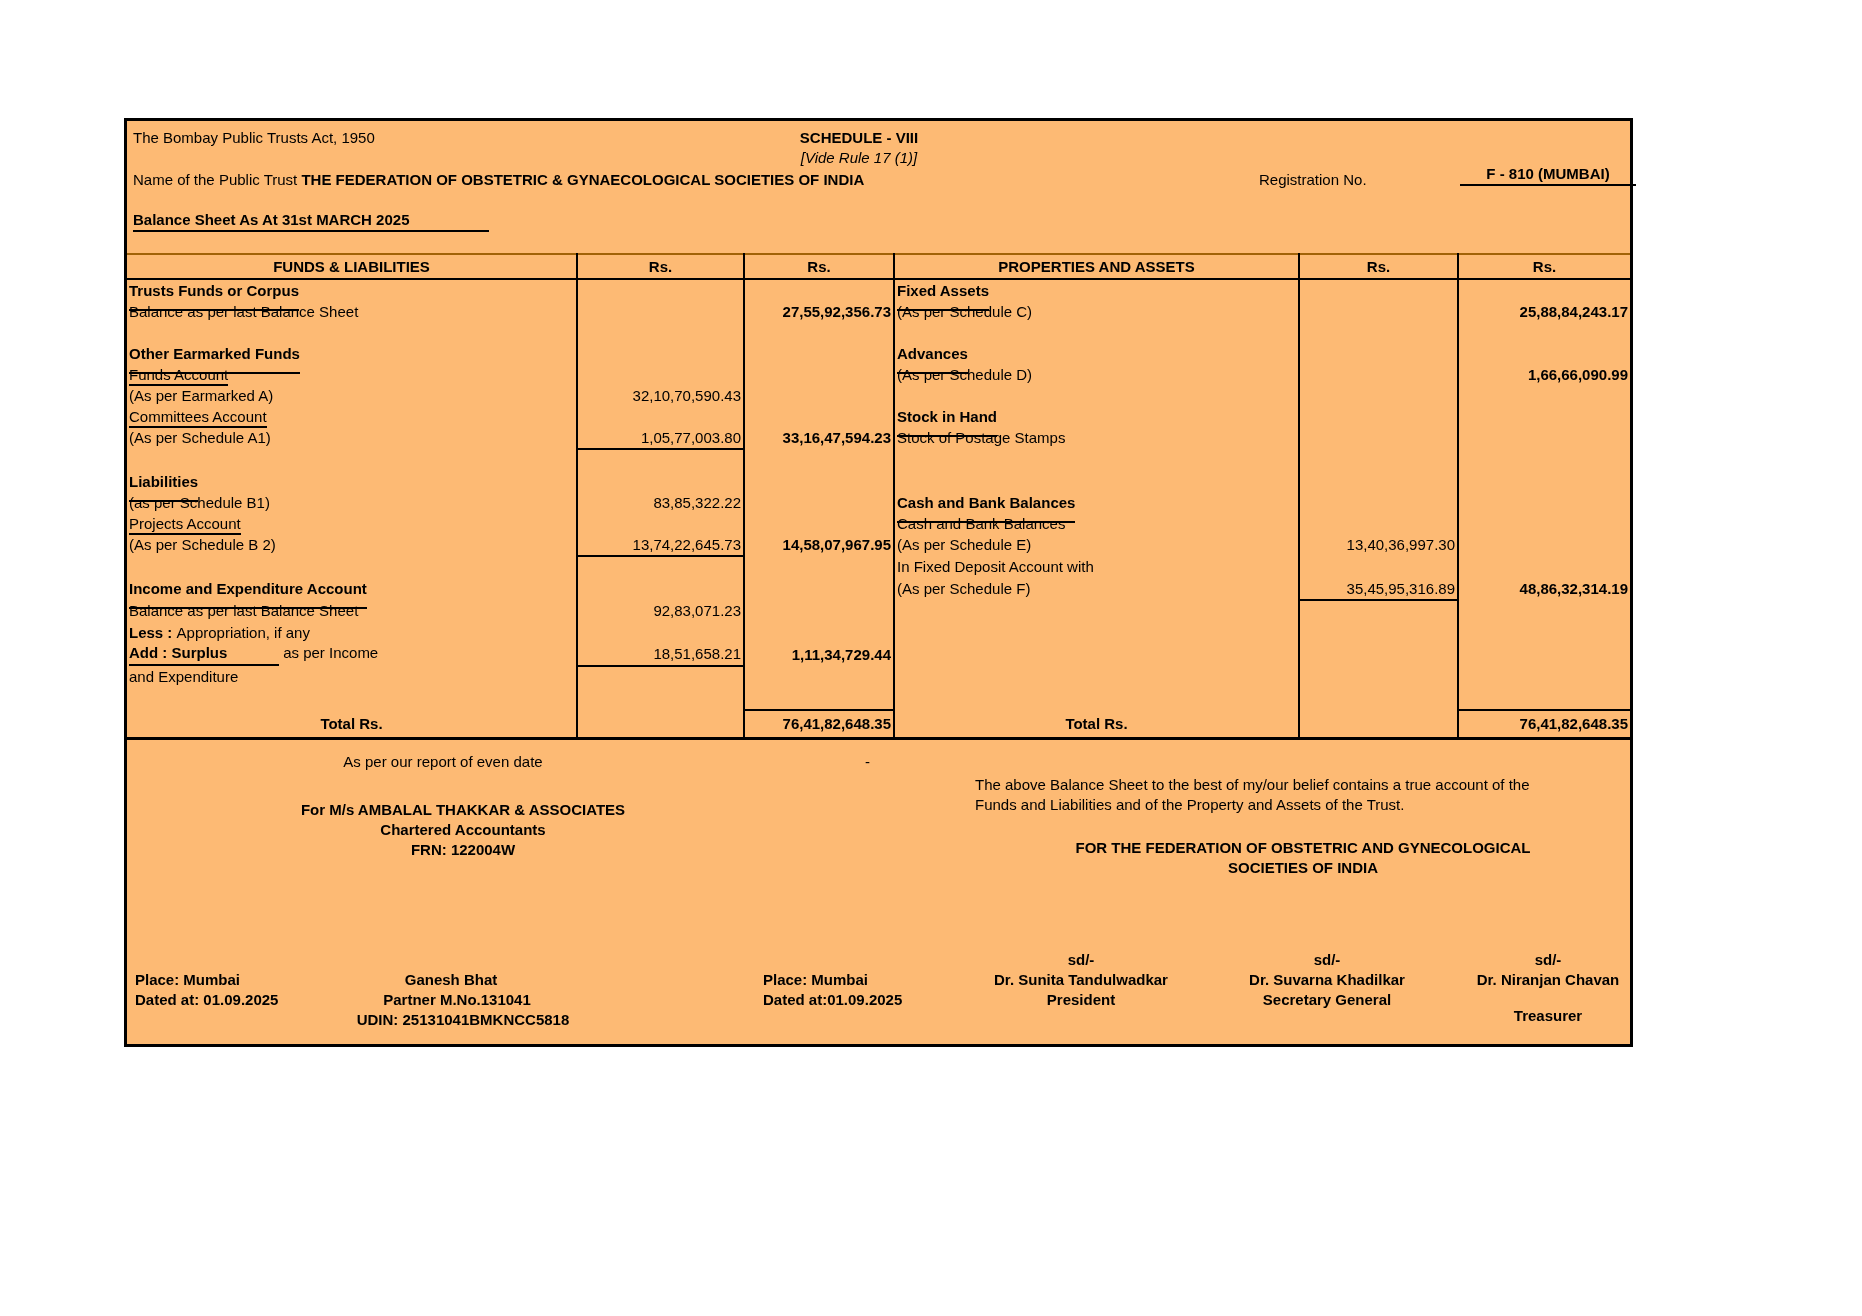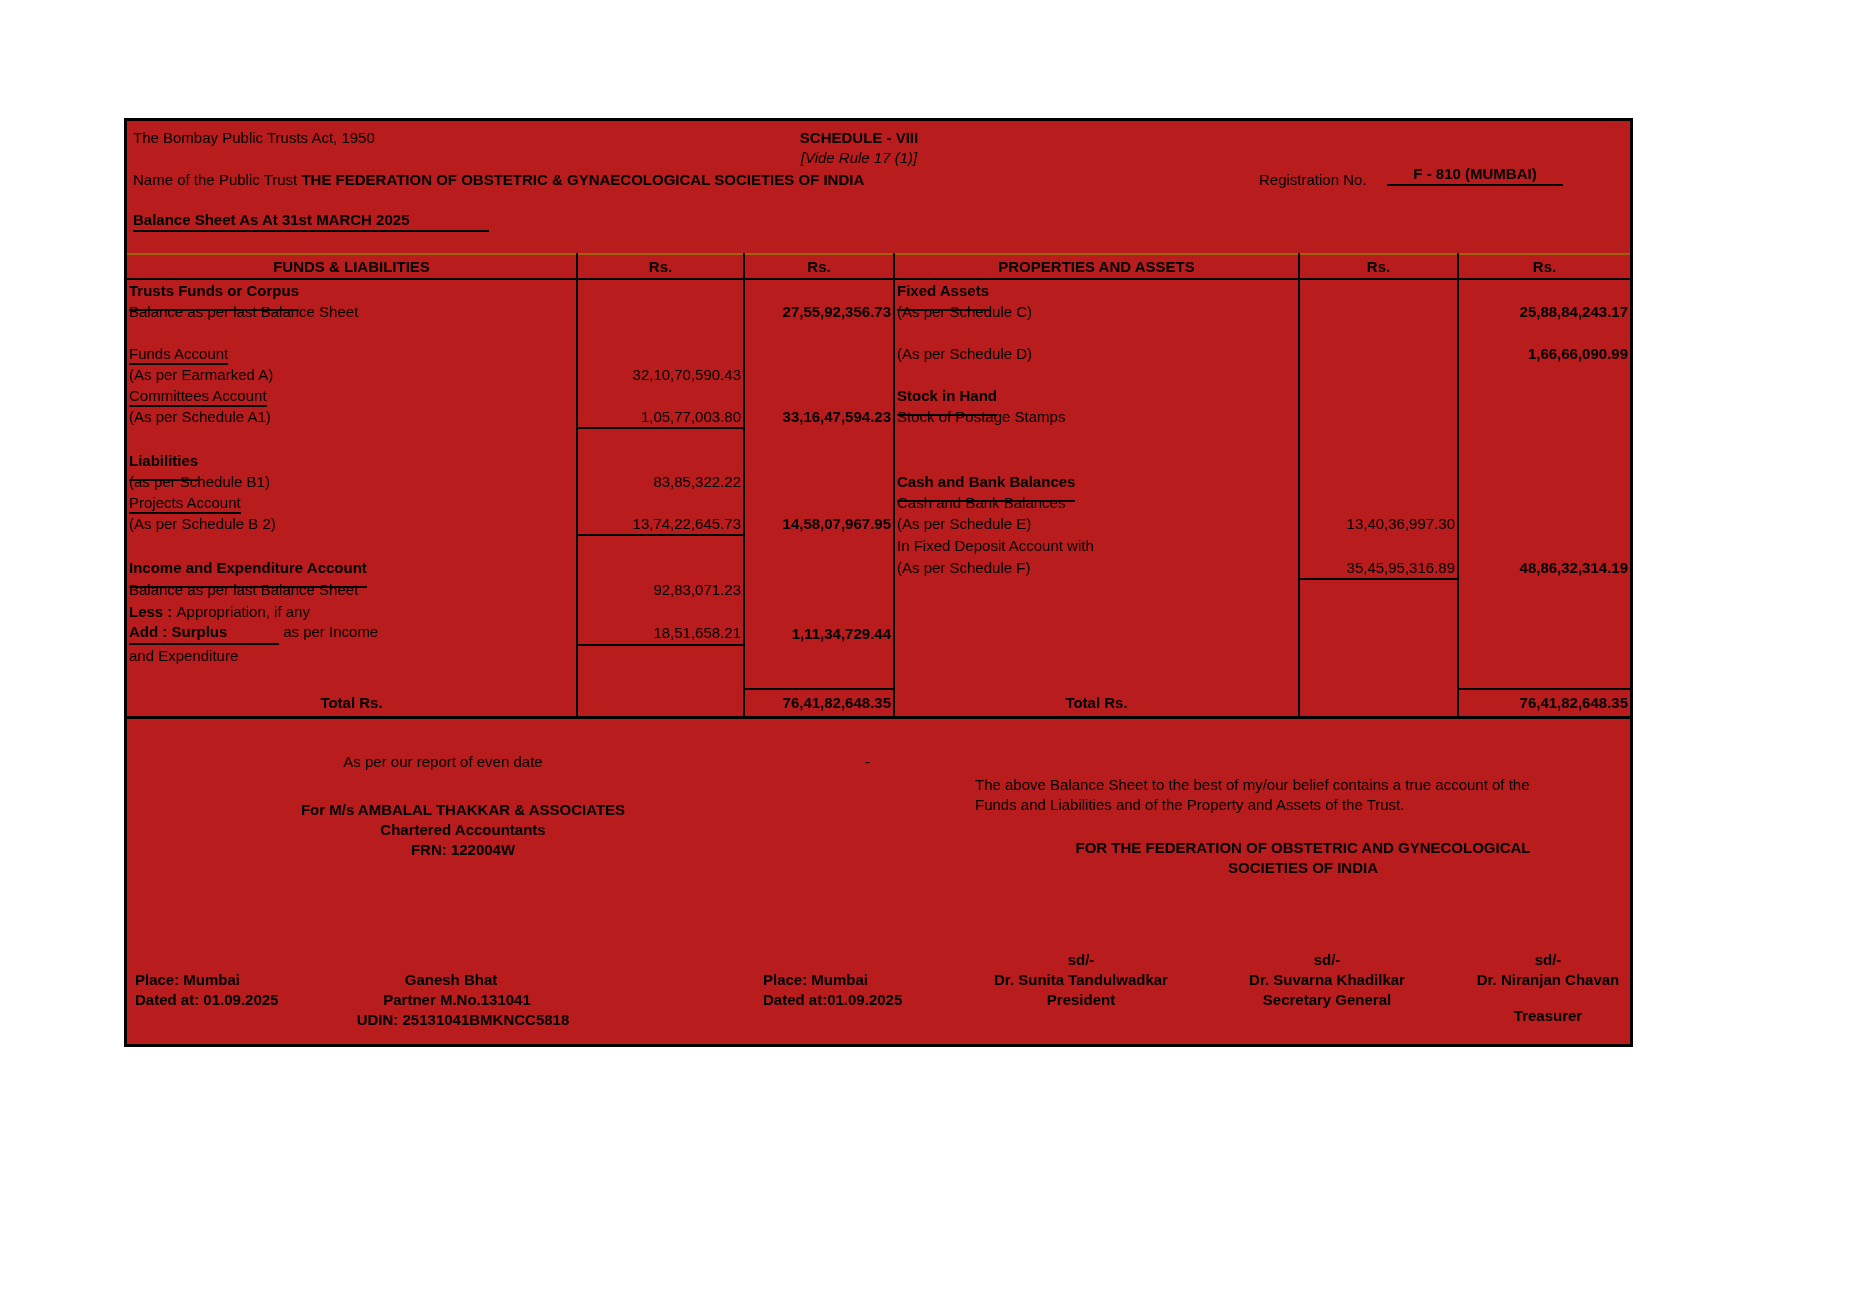--- a/index.html
+++ b/index.html
@@ -1,25 +1,25 @@
 <!DOCTYPE html>
 <html><head>
 <meta charset="utf-8">
 <style>
   html,body{margin:0;padding:0;background:#fff;}
   body{width:1862px;height:1316px;position:relative;font-family:"Liberation Sans",sans-serif;color:#000;}
-  .doc{position:absolute;left:124px;top:118px;width:1509px;height:929px;border:3px solid #000;box-sizing:border-box;background:#b91c1c;}
+  .doc{position:absolute;left:124px;top:118px;width:1509px;height:929px;border:3px solid #000;box-sizing:border-box;background:#fdba74;}
   .abs{position:absolute;white-space:nowrap;font-size:15px;line-height:18px;}
   .ctr{transform:translateX(-50%);}
   .b{font-weight:bold;}
   .it{font-style:italic;}
   .ulb{border-bottom:2px solid #000;padding-bottom:1px;}
   .ib{display:inline-block;}
   
-  .reg-value{position:absolute;left:1260px;top:44px;width:176px;border-bottom:2px solid #000;text-align:center;font-weight:bold;font-size:15px;padding-bottom:2px;white-space:nowrap;}
+  .reg-value{position:absolute;left:1333px;top:44px;width:176px;border-bottom:2px solid #000;text-align:center;font-weight:bold;font-size:15px;padding-bottom:2px;white-space:nowrap;}
   .bs-title{position:absolute;left:6px;top:90px;font-size:15px;font-weight:bold;}
   .bs-title .txt{display:inline-block;width:356px;border-bottom:2px solid #000;padding-bottom:2px;white-space:nowrap;}
   
   table.grid{position:absolute;left:0;top:132px;width:1503px;border-collapse:collapse;table-layout:fixed;}
   table.grid th{height:23px;border-top:2px solid #a16207;border-bottom:2px solid #000;font-size:15px;font-weight:bold;text-align:center;padding:0;overflow:hidden;white-space:nowrap;}
   table.grid td{height:21px;font-size:15px;line-height:20px;padding:0 2px;overflow:visible;white-space:nowrap;vertical-align:middle;}
   th.col-a,th.col-b,th.col-c,th.col-d,th.col-e,
   td.col-a,td.col-b,td.col-c,td.col-d,td.col-e{border-right:2px solid #000;}
   td.col-b,td.col-c,td.col-e,td.col-f{text-align:right;padding-right:7px;}
   td.s-b{font-weight:bold;}
@@ -89,20 +89,28 @@
         </tr>
         <tr>
           <td class="col-a"></td>
           <td class="col-b"></td>
           <td class="col-c"></td>
           <td class="col-d"></td>
           <td class="col-e"></td>
           <td class="col-f"></td>
         </tr>
         <tr>
+          <td class="col-a s-hu"><span class="txt">Other Earmarked Funds </span></td>
+          <td class="col-b"></td>
+          <td class="col-c"></td>
+          <td class="col-d s-hu"><span class="txt">Advances</span></td>
+          <td class="col-e"></td>
+          <td class="col-f"></td>
+        </tr>
+        <tr>
           <td class="col-a s-i s-u"><span class="txt">Funds Account</span></td>
           <td class="col-b"></td>
           <td class="col-c"></td>
           <td class="col-d s-i"><span class="txt">(As per Schedule D)</span></td>
           <td class="col-e"></td>
           <td class="col-f s-b"><span class="txt">1,66,66,090.99</span></td>
         </tr>
         <tr>
           <td class="col-a s-i"><span class="txt">(As per Earmarked A)</span></td>
           <td class="col-b"><span class="txt">32,10,70,590.43</span></td>

